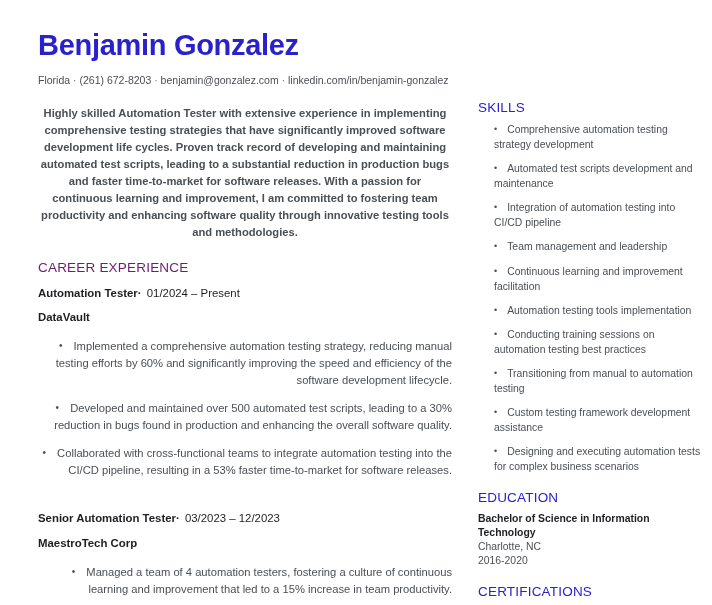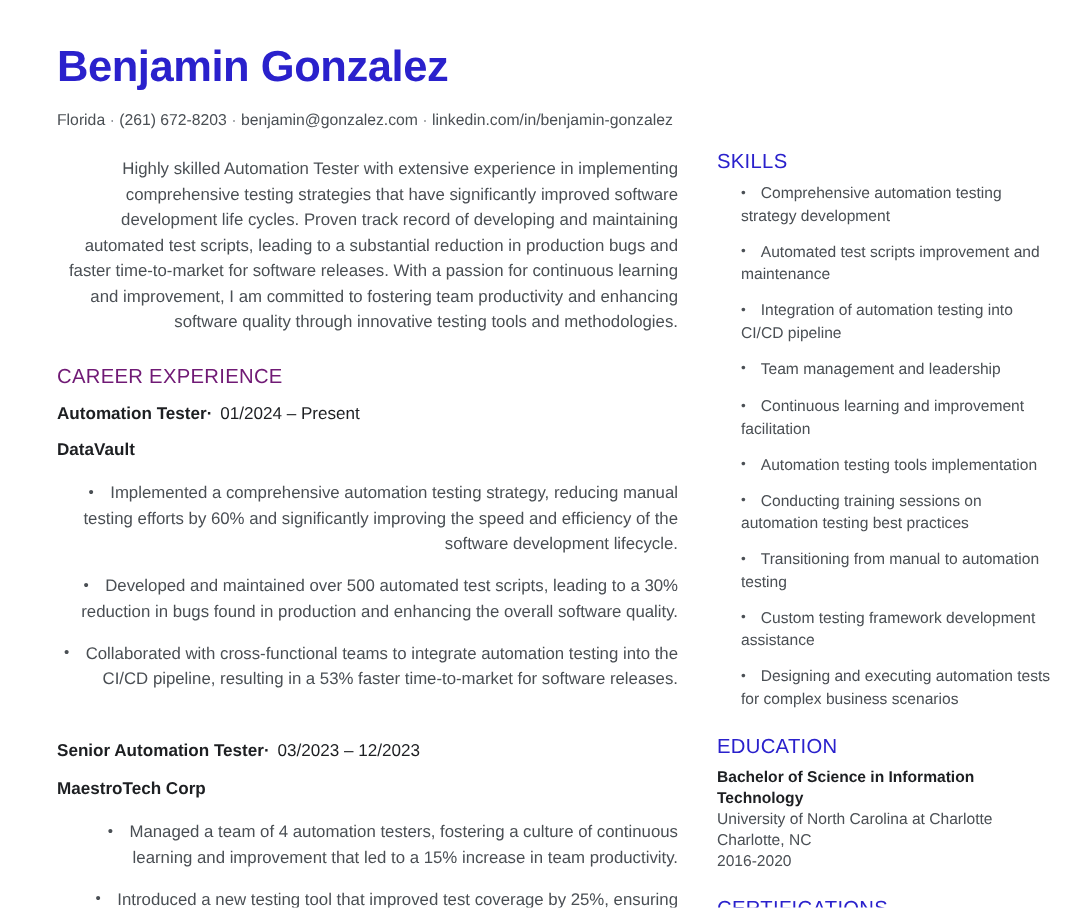--- a/index.html
+++ b/index.html
@@ -52,21 +52,22 @@
     color: #6b7075;
     padding: 0 3px;
     font-size: 10px;
   }
 
   .summary {
     font-size: 11.2px;
     line-height: 1.52;
     color: #4a4f54;
     margin: 0 0 19px 0;
-    text-align: right;
+    text-align: center;
+    font-weight: bold;
   }
 
   .sec-head {
     font-size: 13.5px;
     color: #701a75;
     font-weight: 400;
     letter-spacing: 0.2px;
     margin: 16px 0 11px 0;
   }
 
@@ -207,35 +208,34 @@
       </ul>
     </div>
 
   </div>
 
   <div class="col-side">
 
     <h2 class="sec-head-side">SKILLS</h2>
     <ul class="side-bullets">
       <li><span class="bp">•</span><span>Comprehensive automation testing strategy development</span></li>
-      <li><span class="bp">•</span><span>Automated test scripts improvement and maintenance</span></li>
+      <li><span class="bp">•</span><span>Automated test scripts development and maintenance</span></li>
       <li><span class="bp">•</span><span>Integration of automation testing into CI/CD pipeline</span></li>
       <li><span class="bp">•</span><span>Team management and leadership</span></li>
       <li><span class="bp">•</span><span>Continuous learning and improvement facilitation</span></li>
       <li><span class="bp">•</span><span>Automation testing tools implementation</span></li>
       <li><span class="bp">•</span><span>Conducting training sessions on automation testing best practices</span></li>
       <li><span class="bp">•</span><span>Transitioning from manual to automation testing</span></li>
       <li><span class="bp">•</span><span>Custom testing framework development assistance</span></li>
       <li><span class="bp">•</span><span>Designing and executing automation tests for complex business scenarios</span></li>
     </ul>
 
     <h2 class="sec-head-side">EDUCATION</h2>
     <div class="edu-block">
       <p class="edu-degree">Bachelor of Science in Information Technology</p>
-      <p class="edu-line">University of North Carolina at Charlotte</p>
       <p class="edu-line">Charlotte, NC</p>
       <p class="edu-line">2016-2020</p>
     </div>
 
     <h2 class="sec-head-side">CERTIFICATIONS</h2>
 
   </div>
 
 </div>
 

